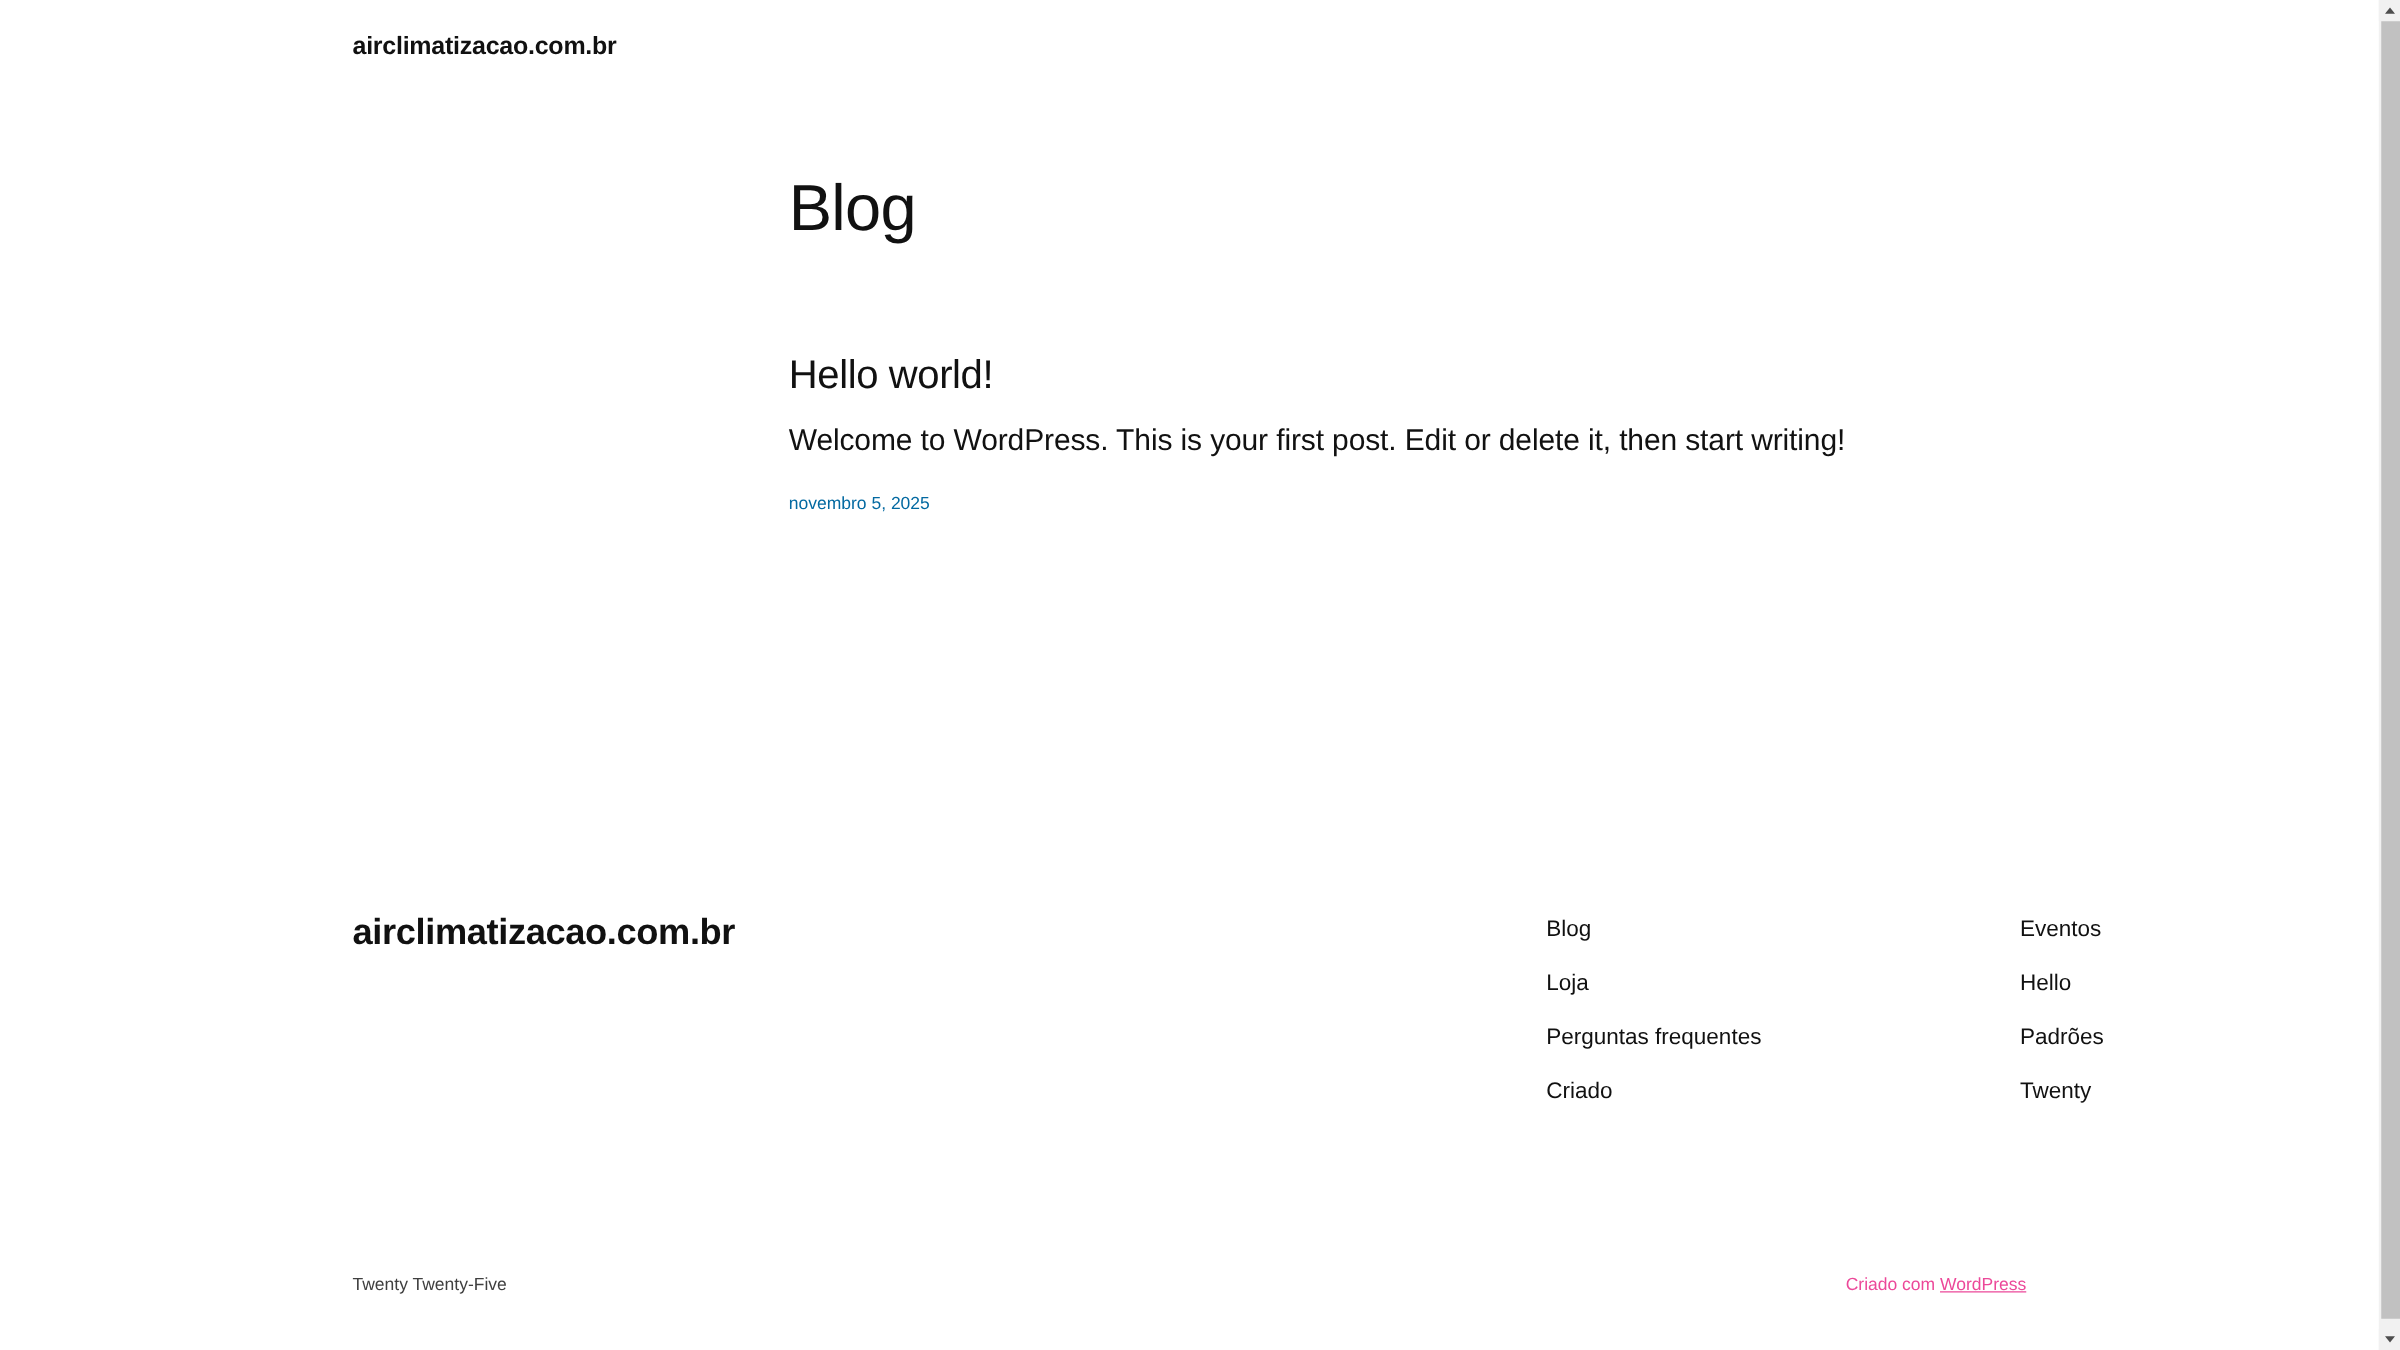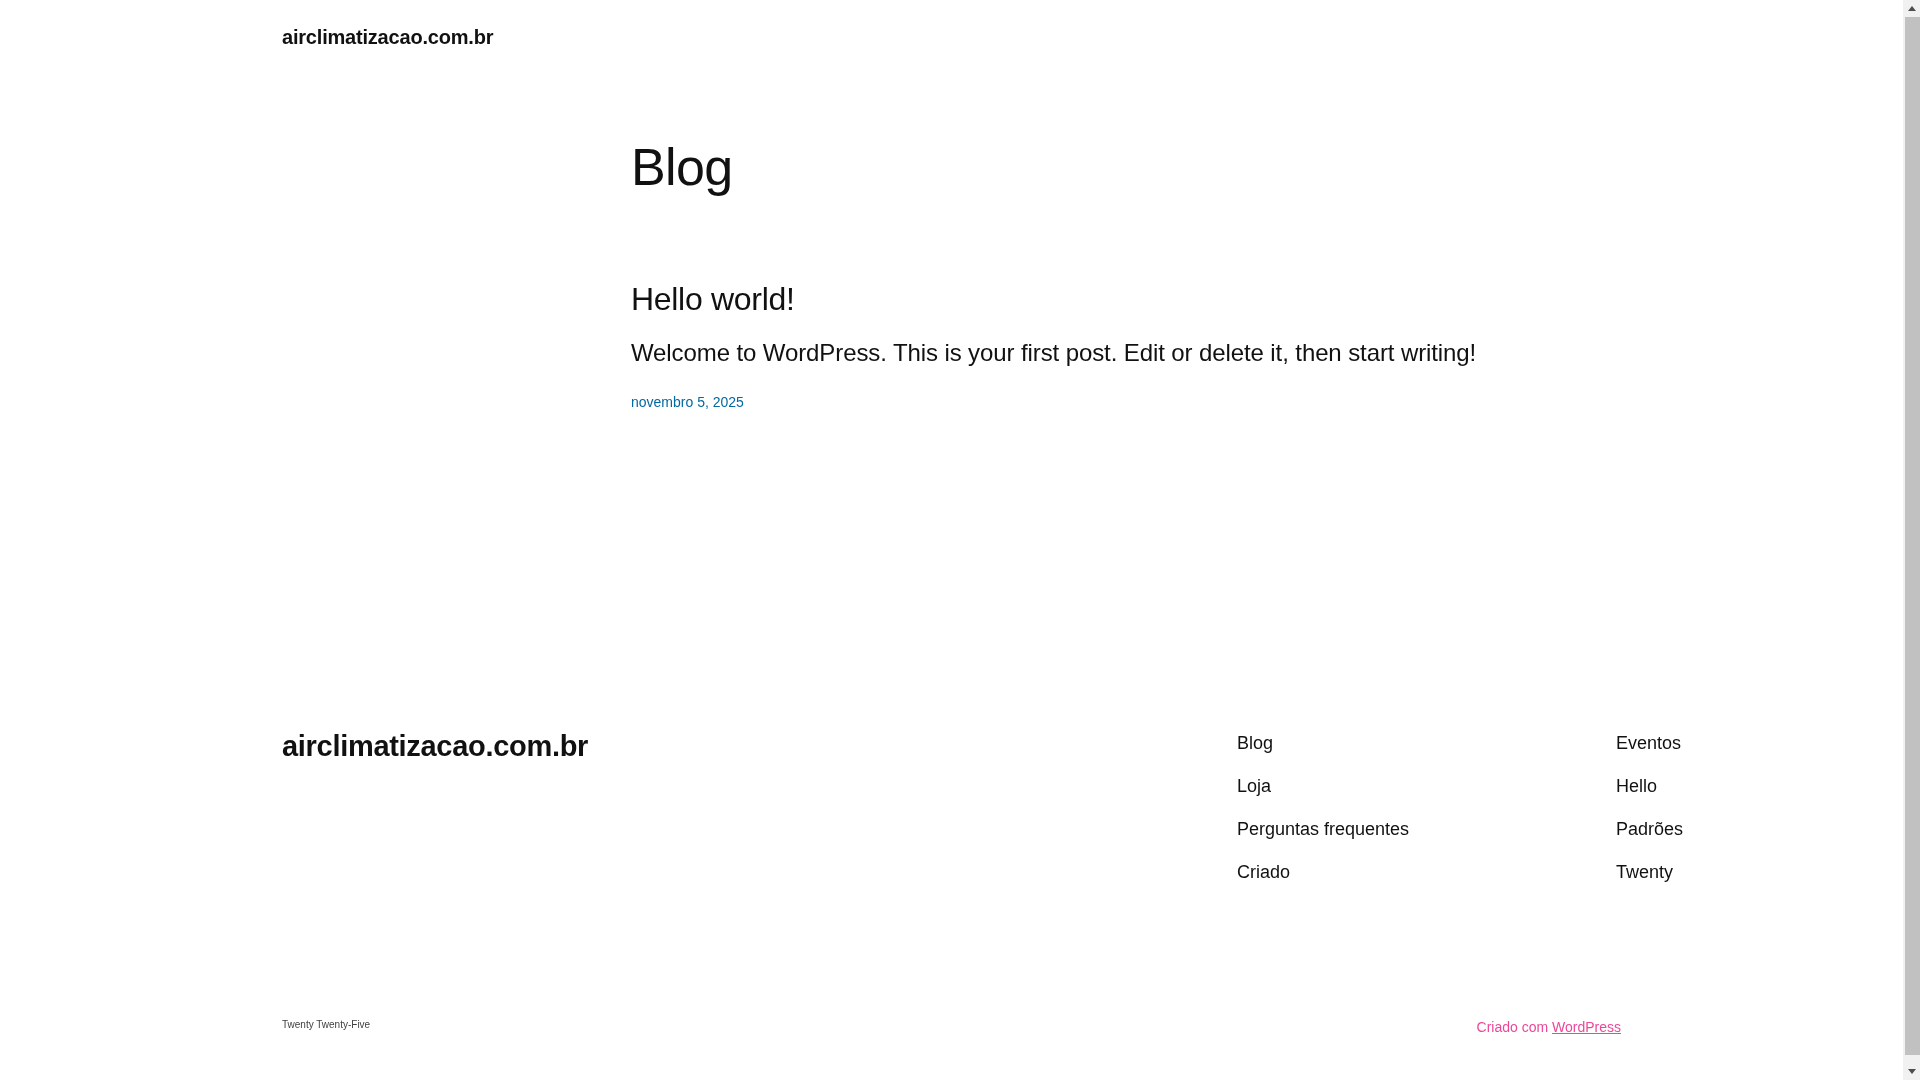--- a/index.html
+++ b/index.html
@@ -86,21 +86,21 @@
     font-weight: 400;
   }
   .nav-col li { height: 22px; line-height: 22px; margin-bottom: 21px; }
   .nav-col-1 { left: 1237px; top: 732px; }
   .nav-col-2 { left: 1616px; top: 732px; }
 
   .theme-name {
     position: absolute;
     left: 282px;
     top: 1019px;
-    font-size: 10px;
+    font-size: 14px;
     color: #3f3f3f;
     line-height: 1.2;
   }
   .powered {
     position: absolute;
     right: 299px;
     top: 1019px;
     font-size: 14px;
     color: #ec4899;
     line-height: 1.2;

